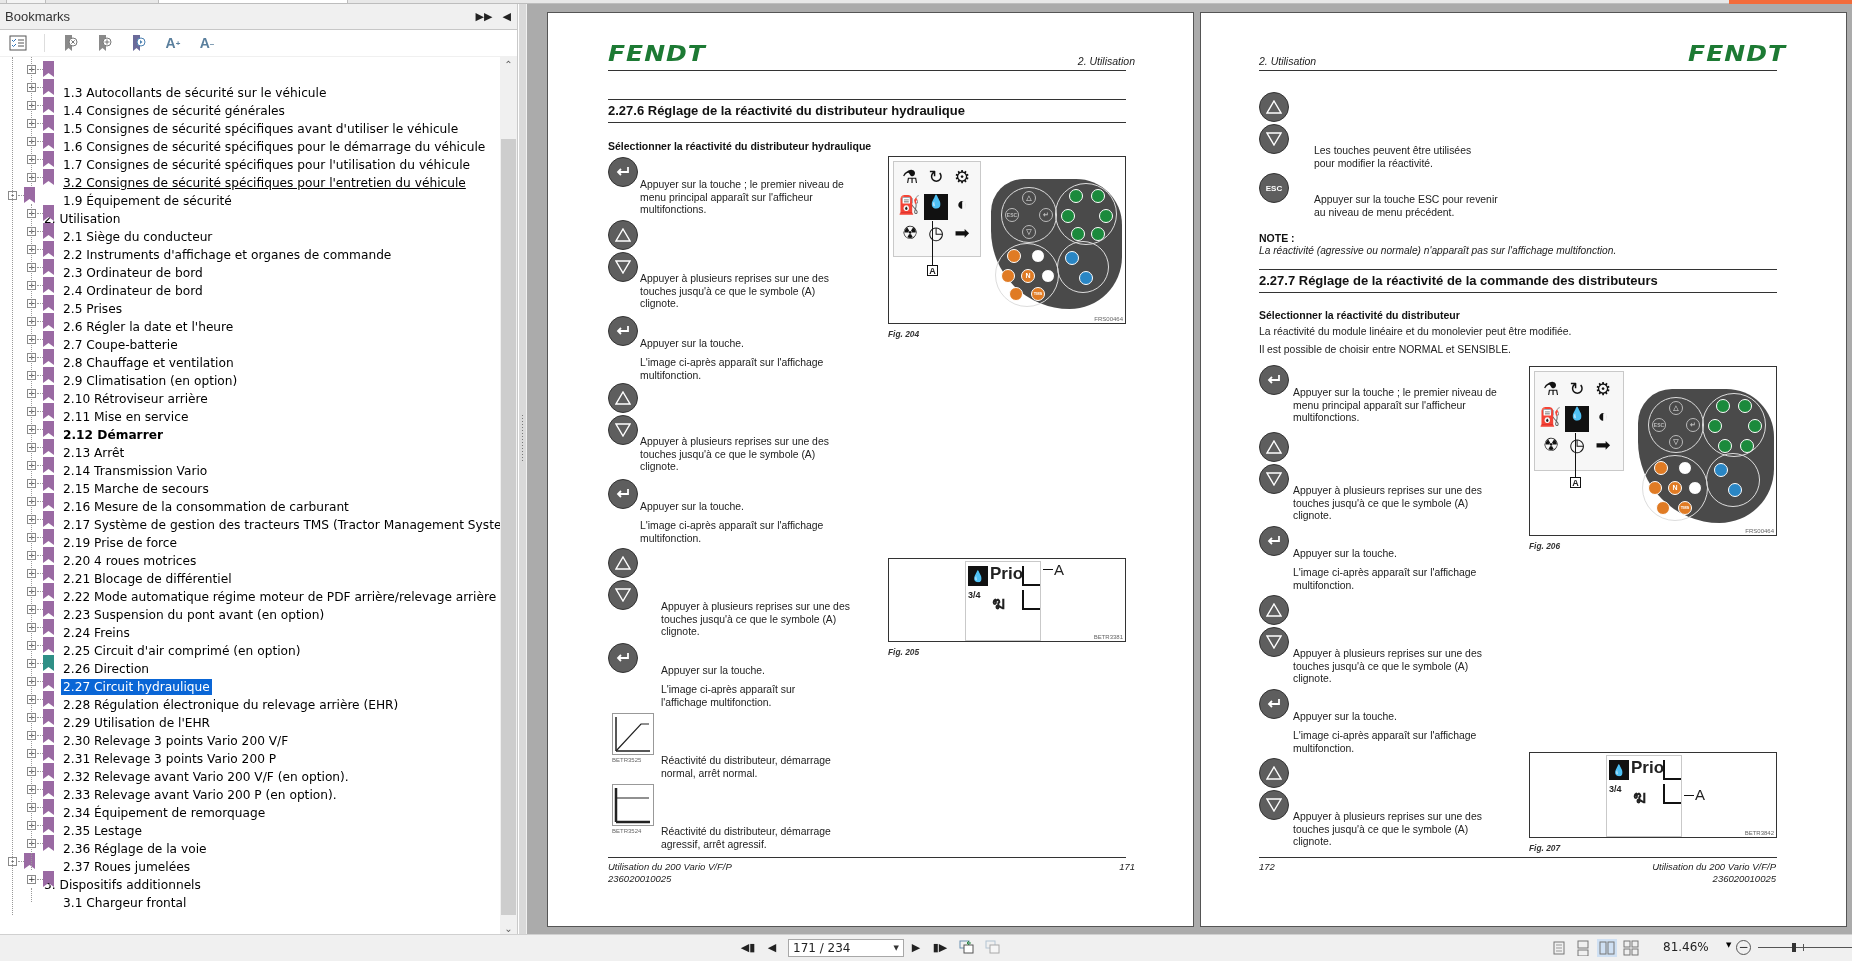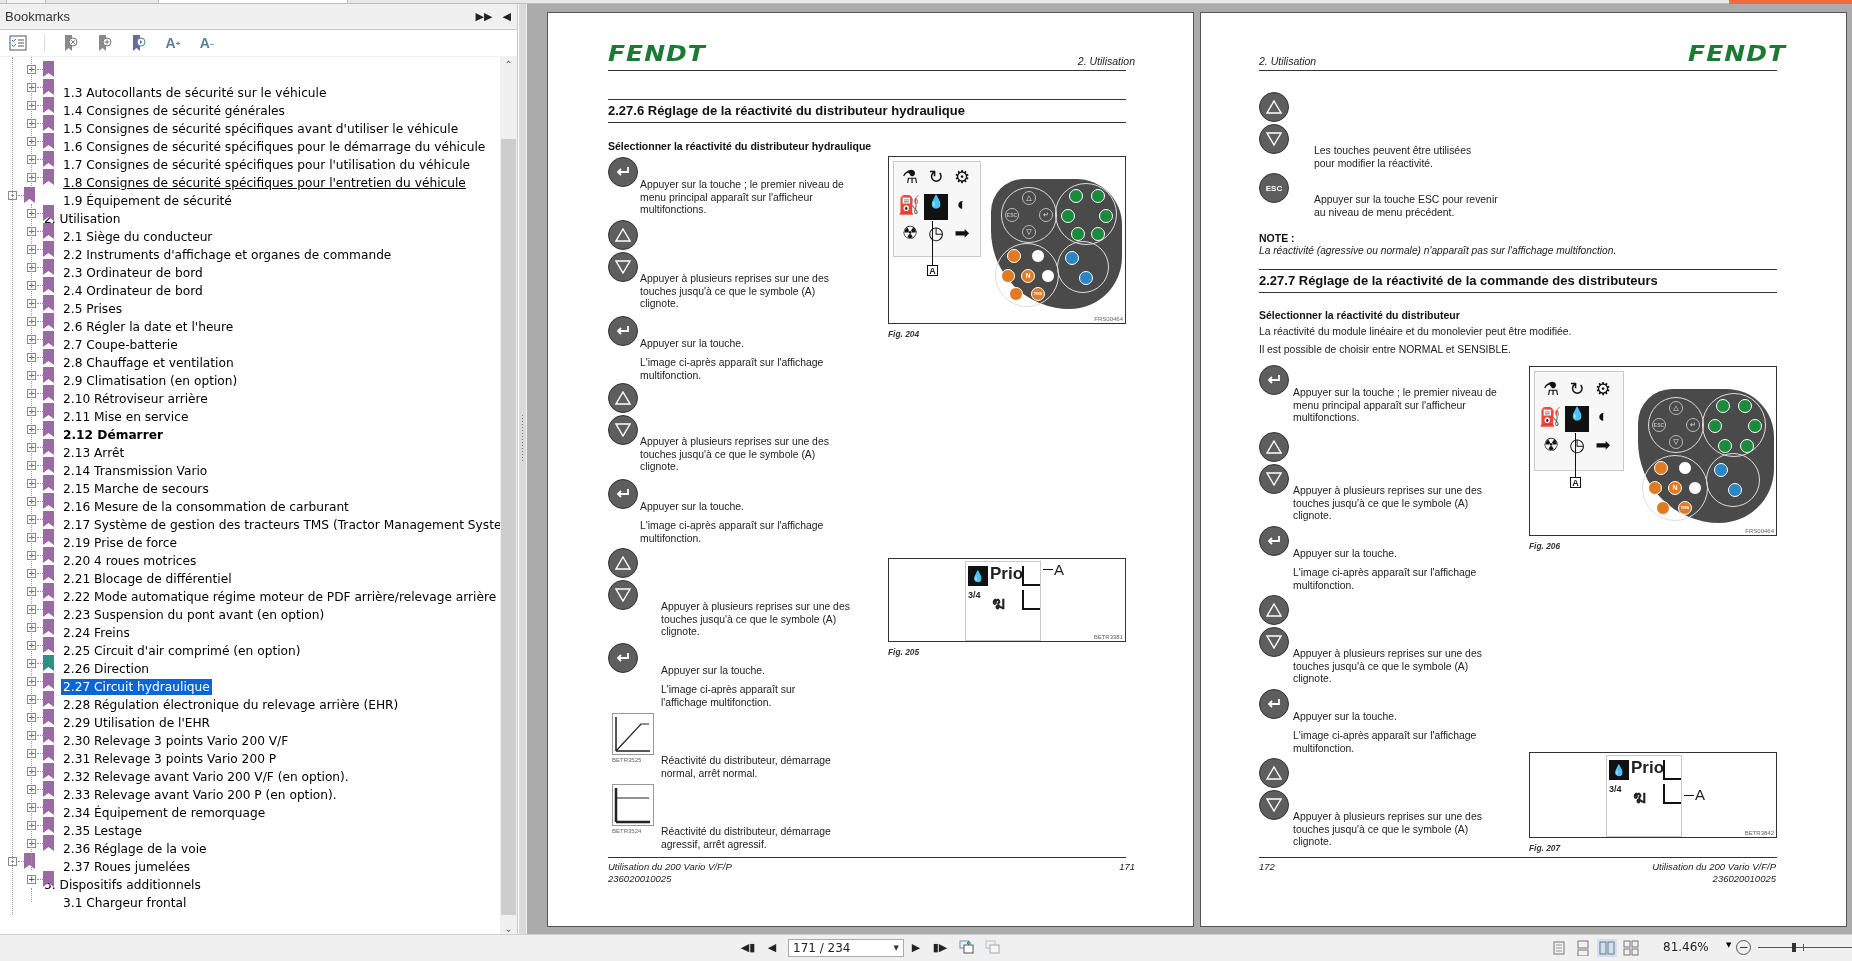--- a/index.html
+++ b/index.html
@@ -178,21 +178,21 @@
           <div class="tree-item">
             <span class="exp" style="left: 27px;">+</span>
             <span class="dots" style="left: 37px; width: 6px;"></span>
             <span class="bm" style="left: 43px;"></span>
             <span class="lbl" style="left: 61px;">1.7 Consignes de sécurité spécifiques pour l'utilisation du véhicule</span>
           </div>
           <div class="tree-item">
             <span class="exp" style="left: 27px;">+</span>
             <span class="dots" style="left: 37px; width: 6px;"></span>
             <span class="bm" style="left: 43px;"></span>
-            <span class="lbl ul" style="left: 61px;">1.8 Consignes de sécurité spécifiques pour l'entretien du véhicule</span>
+            <span class="lbl ul" style="left: 61px;">3.2 Consignes de sécurité spécifiques pour l'entretien du véhicule</span>
           </div>
           <div class="tree-item">
             <span class="exp" style="left: 27px;">+</span>
             <span class="dots" style="left: 37px; width: 6px;"></span>
             <span class="bm" style="left: 43px;"></span>
             <span class="lbl" style="left: 61px;">1.9 Équipement de sécurité</span>
           </div>
           <div class="tree-item">
             <span class="exp" style="left: 8px;">-</span>
             <span class="dots" style="left: 18px; width: 6px;"></span>

